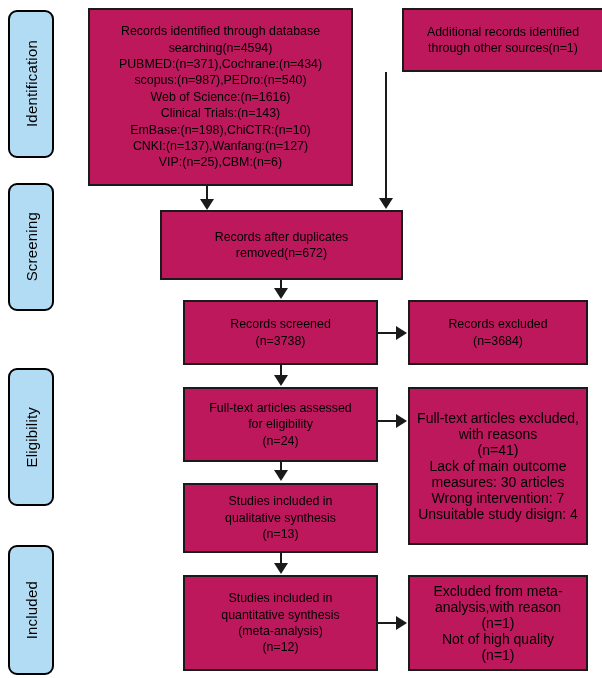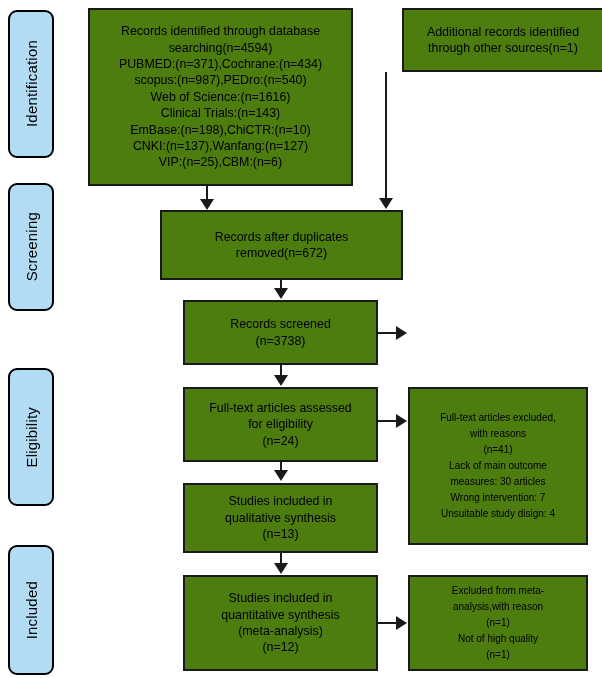--- a/index.html
+++ b/index.html
@@ -33,35 +33,35 @@
     font-size: 15px;
     color: #000000;
     letter-spacing: 0.2px;
     white-space: nowrap;
   }
 
   
   .box {
     position: absolute;
     box-sizing: border-box;
-    background: #4d7c0f;
+    background: #be185d;
     border: 2px solid #1a1a1a;
     display: flex;
     align-items: center;
     justify-content: center;
     text-align: center;
   }
   .box .txt {
     font-size: 12.4px;
     line-height: 16.4px;
     color: #000000;
     white-space: pre-line;
     padding: 0 4px;
   }
-  .box.small .txt { font-size: 10px; line-height: 16px; }
+  .box.small .txt { font-size: 14px; line-height: 16px; }
 
   
   .vline {
     position: absolute;
     width: 2px;
     background: #1a1a1a;
   }
   .hline {
     position: absolute;
     height: 2px;
@@ -125,20 +125,24 @@
   <div class="box" style="left:160px; top:210px; width:243px; height:70px;">
     <div class="txt">Records after duplicates
 removed(n=672)</div>
   </div>
 
   <div class="box" style="left:183px; top:300px; width:195px; height:65px;">
     <div class="txt">Records screened
 (n=3738)</div>
   </div>
 
+  <div class="box" style="left:408px; top:300px; width:180px; height:65px;">
+    <div class="txt">Records excluded
+(n=3684)</div>
+  </div>
 
   <div class="box" style="left:183px; top:387px; width:195px; height:75px;">
     <div class="txt">Full-text articles assessed
 for eligibility
 (n=24)</div>
   </div>
 
   <div class="box small" style="left:408px; top:387px; width:180px; height:158px;">
     <div class="txt">Full-text articles excluded,
 with reasons

